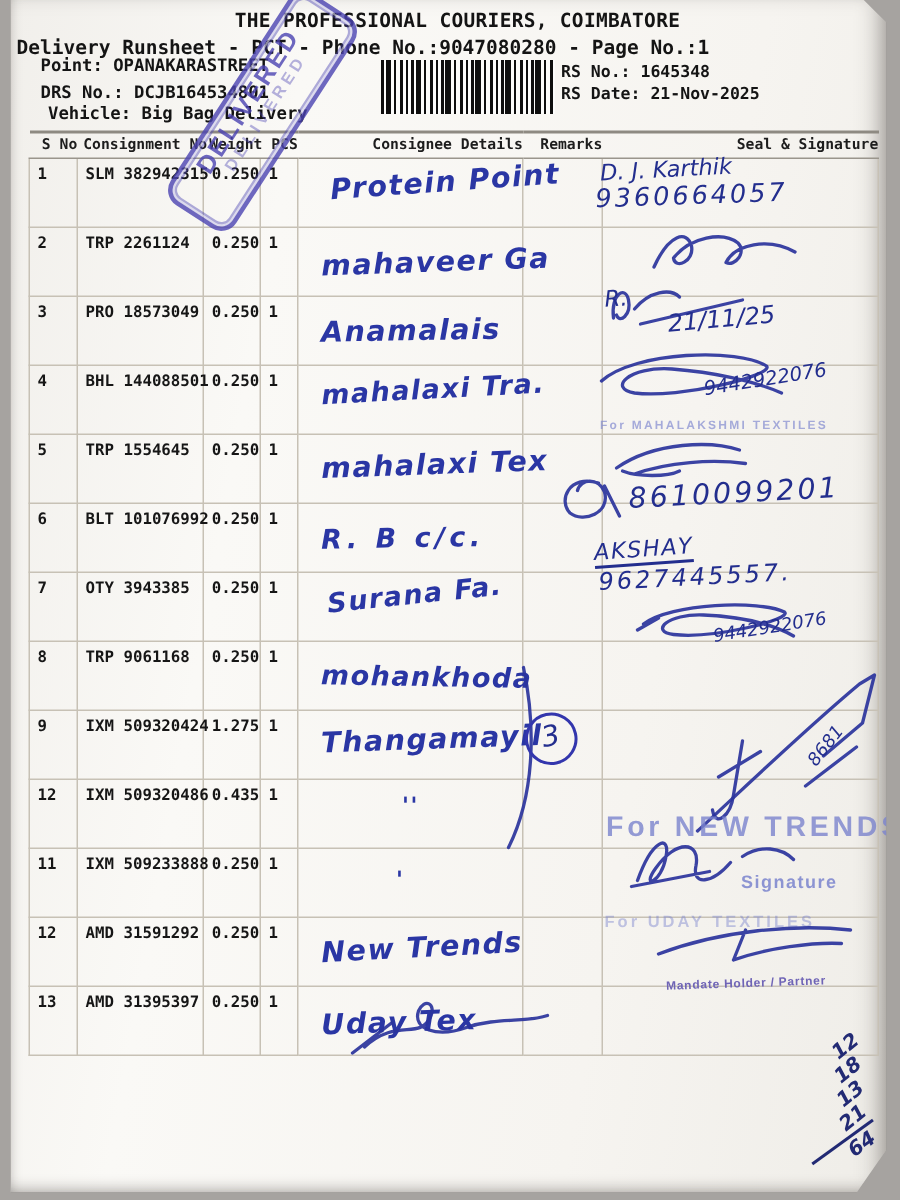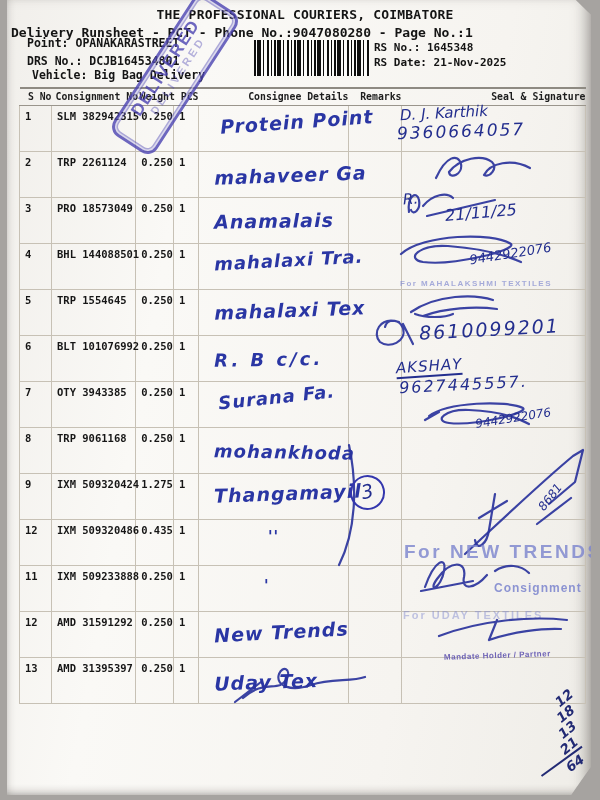--- a/index.html
+++ b/index.html
@@ -332,21 +332,21 @@
     <div class="hw2" style="left:528px;top:490px;font-size:12px;transform:rotate(-52deg);">8681</div>
 
     <div class="circ3">
       <span class="hw2">3</span>
     </div>
 
     <div class="stampTxt" style="left:397px;top:541px;font-size:19px;letter-spacing:2.5px;opacity:.8;">For NEW TRENDS</div>
     <svg class="scr" style="left:408px;top:551px;" width="135" height="46">
       <path d="M10,36 C20,8 32,5 29,20 C26,38 12,42 22,28 C36,8 52,10 49,26 C46,40 60,38 72,24 M80,20 C92,12 106,14 114,22 M6,40 L58,30"></path>
     </svg>
-    <div class="stampTxt" style="left:487px;top:581px;font-size:12px;letter-spacing:1px;opacity:.85;">Consignment</div>
+    <div class="stampTxt" style="left:487px;top:581px;font-size:12px;letter-spacing:1px;opacity:.85;">Signature</div>
 
     <div class="stampTxt" style="left:396px;top:609px;font-size:11px;letter-spacing:2px;opacity:.45;">For UDAY TEXTILES</div>
     <svg class="scr" style="left:424px;top:612px;" width="145" height="30">
       <path d="M8,24 C50,8 100,4 136,8 M58,28 C80,20 112,16 130,17 M66,8 L58,28"></path>
     </svg>
     <div class="stampTxt" style="left:437px;top:651px;font-size:8px;letter-spacing:.5px;color:#6f64b6;transform:rotate(-2deg);">Mandate Holder / Partner</div>
 
     <svg class="scr" style="left:224px;top:658px;" width="140" height="50">
       <path d="M4,44 L30,24 M12,40 C34,20 48,36 56,20 C60,11 52,7 48,16 C44,28 60,34 80,27 C100,20 120,24 134,19"></path>
     </svg>

